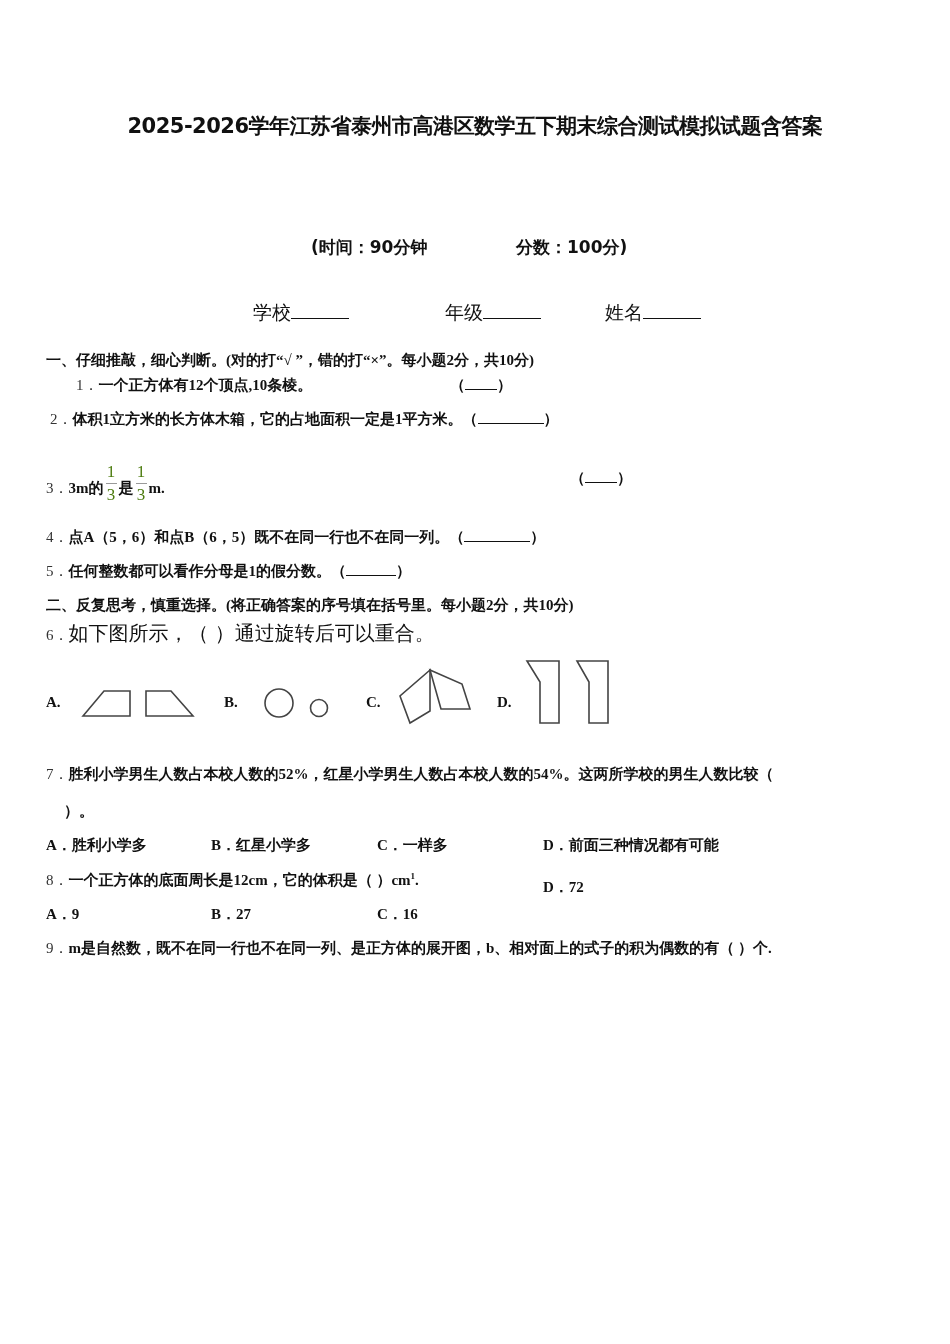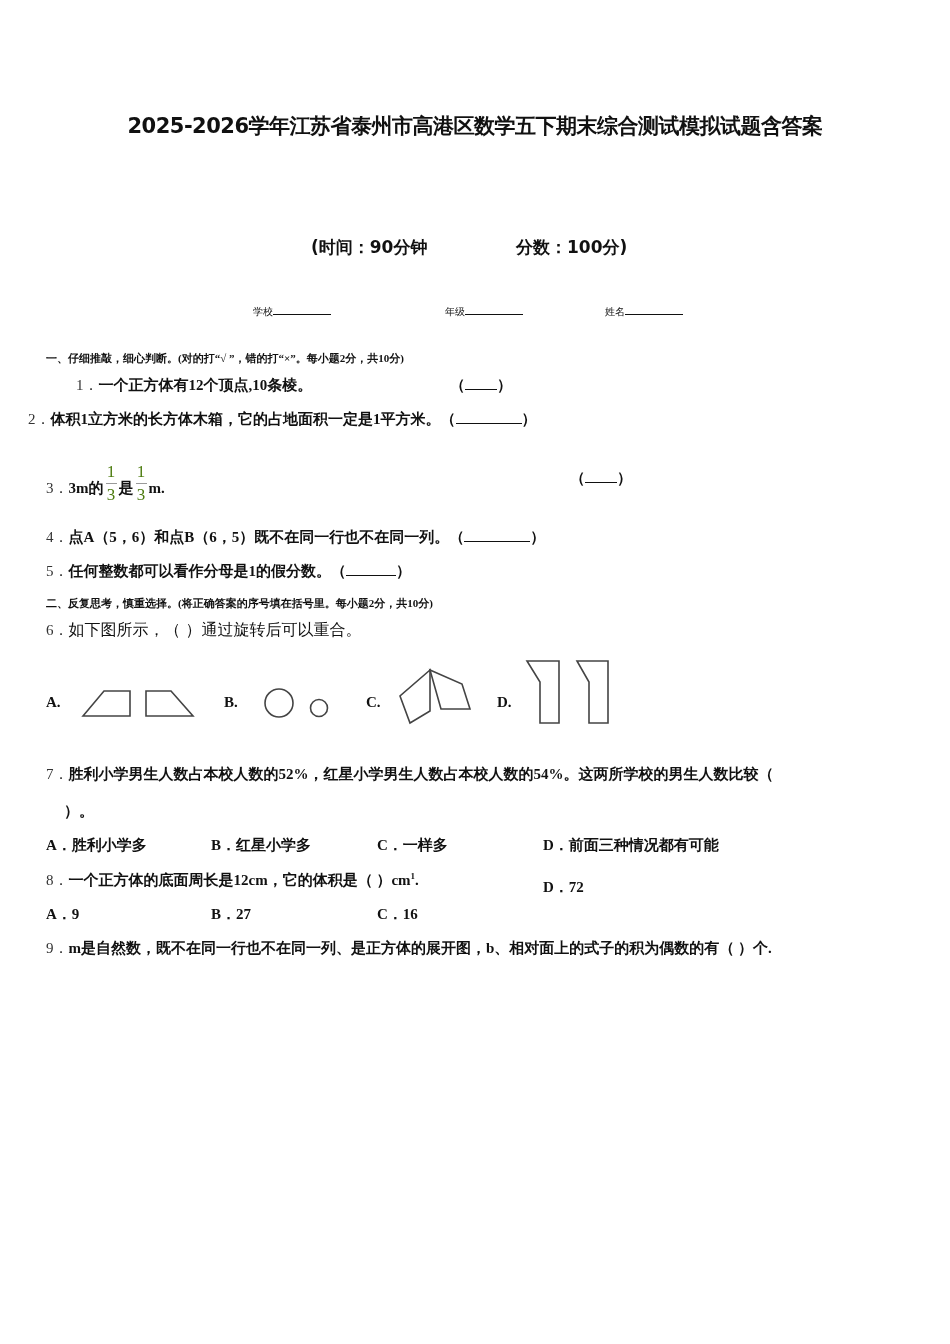--- a/index.html
+++ b/index.html
@@ -4,31 +4,31 @@
 <style>
   html, body { margin:0; padding:0; background:#ffffff; }
   body { width:950px; height:1344px; position:relative; overflow:hidden;
          font-family:"Liberation Serif","DejaVu Serif",serif; color:#111; }
   .abs { position:absolute; white-space:nowrap; }
   .title { left:0; width:950px; top:112px; text-align:center;
            font-family:"DejaVu Sans","Liberation Sans",sans-serif;
            font-size:21px; font-weight:bold; letter-spacing:-0.5px; }
   .subtitle { top:236px; font-family:"DejaVu Sans","Liberation Sans",sans-serif;
               font-size:17px; font-weight:bold; }
-  .field { top:300px; font-family:"DejaVu Sans","Liberation Sans",sans-serif; font-size:10px; }
+  .field { top:300px; font-family:"DejaVu Sans","Liberation Sans",sans-serif; font-size:19px; }
   .blank-line { display:inline-block; width:58px; border-bottom:1px solid #111; height:14px; vertical-align:baseline; }
   .line { font-size:15px; }
   .q { font-weight:bold; }
   .num { font-weight:normal; color:#333; }
-  .sec { font-size:11px; }
+  .sec { font-size:15px; }
   .paren-blank { display:inline-block; border-bottom:1px solid #111; height:13px; vertical-align:baseline; }
   .frac { display:inline-block; vertical-align:middle; text-align:center; font-weight:normal;
           color:#4d7c0f; font-size:17px; line-height:20px; margin:0 2px; position:relative; top:-6px; }
   .frac .bar { display:block; border-top:1px solid #999; width:11px; margin:1px auto; }
-  .q6 { font-family:"DejaVu Sans","Liberation Sans",sans-serif; font-size:16px; }
+  .q6 { font-family:"DejaVu Sans","Liberation Sans",sans-serif; font-size:20px; }
   .opt-label { font-weight:bold; font-size:15px; }
   svg.shapes { position:absolute; left:0; top:0; }
 </style>
 </head>
 <body>
 
 <div class="abs title">2025-2026学年江苏省泰州市高港区数学五下期末综合测试模拟试题含答案</div>
 
 <div class="abs subtitle" style="left:311px;">(时间：90分钟</div>
 <div class="abs subtitle" style="left:516px;">分数：100分)</div>
@@ -45,21 +45,21 @@
 
 <div class="abs sec q" style="left:46px; top:351px;">一、仔细推敲，细心判断。(对的打“√ ”，错的打“×”。每小题2分，共10分)</div>
 
 <div class="abs line" style="left:46px; top:376px;margin-left:30px;">
   <span class="num">1．</span><span class="q">一个正方体有12个顶点,10条棱。</span>
 </div>
 <div class="abs line q" style="left:450px; top:376px;">
   <span>（</span><span class="paren-blank" style="width:32px;"></span><span>）</span>
 </div>
 
-<div class="abs line" style="left:28px; top:410px;">
+<div class="abs line" style="left:50px; top:410px;">
   <span class="num">2．</span><span class="q">体积1立方米的长方体木箱，它的占地面积一定是1平方米。（</span><span class="paren-blank" style="width:66px;"></span><span class="q">）</span>
 </div>
 
 <div class="abs line" style="left:46px; top:468px;">
   <span class="num">3．</span><span class="q">3m的</span><span class="frac"><span>1</span><span class="bar"></span><span>3</span></span><span class="q">是</span><span class="frac"><span>1</span><span class="bar"></span><span>3</span></span><span class="q">m.</span>
 </div>
 <div class="abs line q" style="left:570px; top:469px;">
   <span>（</span><span class="paren-blank" style="width:32px;"></span><span>）</span>
 </div>
 

